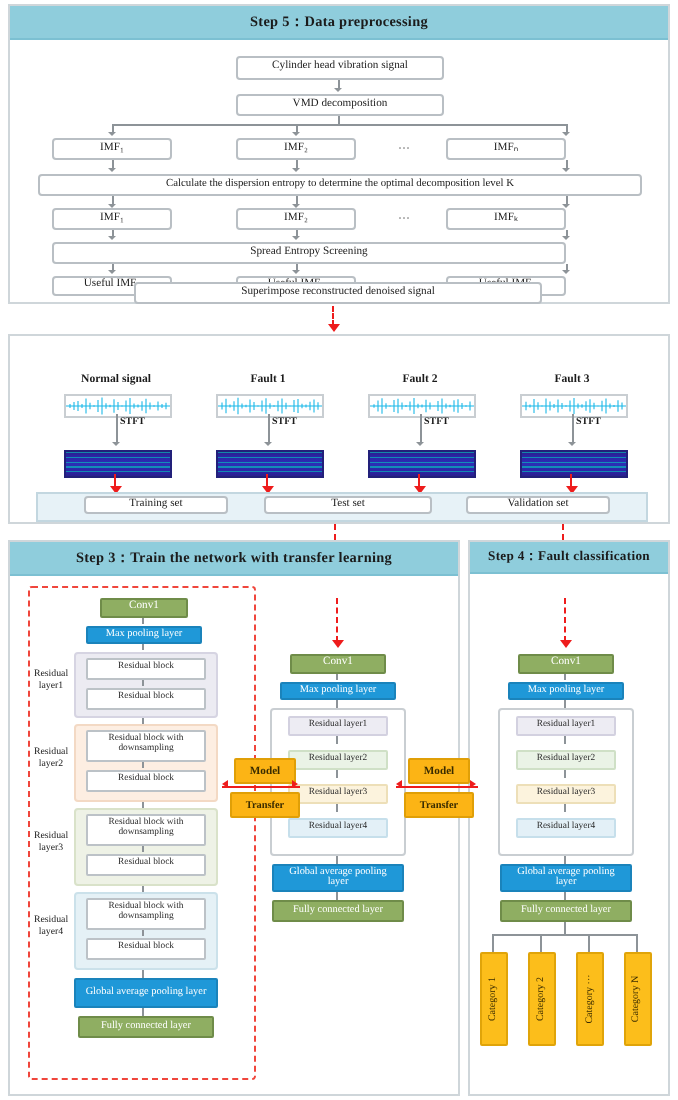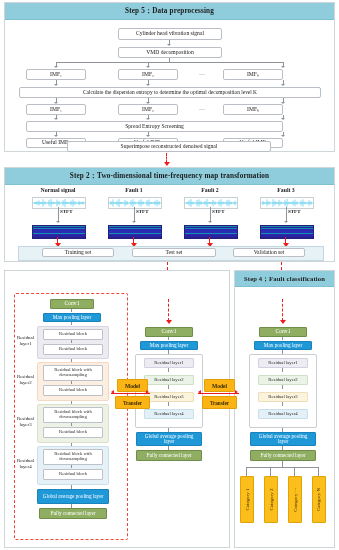--- a/index.html
+++ b/index.html
@@ -194,21 +194,20 @@
     <div class="box wbox" style="left:218px;top:135px;width:60px;height:10px;">Useful IMFᵢ</div>
   </div>
 
   <div class="box wbox" style="left:67px;top:141px;width:204px;height:11px;z-index:5;">Superimpose reconstructed denoised signal</div>
   <div class="vline" style="left:51px;top:145px;height:0px;"></div>
 
   <div class="rdash" style="left:166px;top:153px;height:10px;"></div>
   <div class="rtri" style="left:163.5px;top:162px;"></div>
 
   <div class="section" style="left:4px;top:167px;width:331px;height:95px;">
-    <div class="sec-head">Step 2：Two-dimensional time-frequency map transformation</div>
 
     <div class="sig-title" style="left:18px;top:19px;width:70px;">Normal signal</div>
     <div class="wave" style="left:27px;top:29px;width:52px;height:10px;">
       <svg width="52" height="10" viewBox="0 0 52 10">
           <g stroke="#1bb8e8" stroke-width=".55" fill="none">
         <path d="M0 5H52"></path>
         <path d="M2 5V4M4 5V3M6 5V2.5M8 5V4M10 5V1.2M12 5V3.4M14 5V4.6M16 5V2M18 5V.8M20 5V3.6M22 5V4.4M24 5V1.6M26 5V3M28 5V4.8M30 5V2.2M32 5V1M34 5V3.8M36 5V4.2M38 5V2.6M40 5V1.4M42 5V3.2M44 5V4.6M46 5V2.8M48 5V4M50 5V3.4"></path>
         <path d="M2 5V6M4 5V7M6 5V7.5M8 5V6M10 5V8.8M12 5V6.6M14 5V5.4M16 5V8M18 5V9.2M20 5V6.4M22 5V5.6M24 5V8.4M26 5V7M28 5V5.2M30 5V7.8M32 5V9M34 5V6.2M36 5V5.8M38 5V7.4M40 5V8.6M42 5V6.8M44 5V5.4M46 5V7.2M48 5V6M50 5V6.6"></path>
       </g>
         </svg>
@@ -274,20 +273,21 @@
     <div class="dsbar" style="left:13px;top:78px;width:304px;height:13px;"></div>
     <div class="box wbox" style="left:37px;top:80px;width:72px;height:9px;">Training set</div>
     <div class="box wbox" style="left:127px;top:80px;width:84px;height:9px;">Test set</div>
     <div class="box wbox" style="left:228px;top:80px;width:72px;height:9px;">Validation set</div>
   </div>
 
   <div class="rdash" style="left:167px;top:262px;height:8px;"></div>
   <div class="rdash" style="left:281px;top:262px;height:8px;"></div>
 
   <div class="section" style="left:4px;top:270px;width:226px;height:278px;">
+    <div class="sec-head">Step 3：Train the network with transfer learning</div>
 
     <div class="dashframe" style="left:9px;top:22px;width:114px;height:247px;"></div>
 
     <div class="box n-green" style="left:45px;top:28px;width:44px;height:10px;">Conv1</div>
     <div class="vline" style="left:66px;top:38px;height:3px;"></div>
     <div class="box n-blue" style="left:38px;top:42px;width:58px;height:9px;">Max pooling layer</div>
     <div class="vline" style="left:66px;top:51px;height:3px;"></div>
 
     <div class="grp g1" style="left:32px;top:55px;width:72px;height:33px;"></div>
     <div class="rl-lbl" style="left:8px;top:64px;width:25px;">

